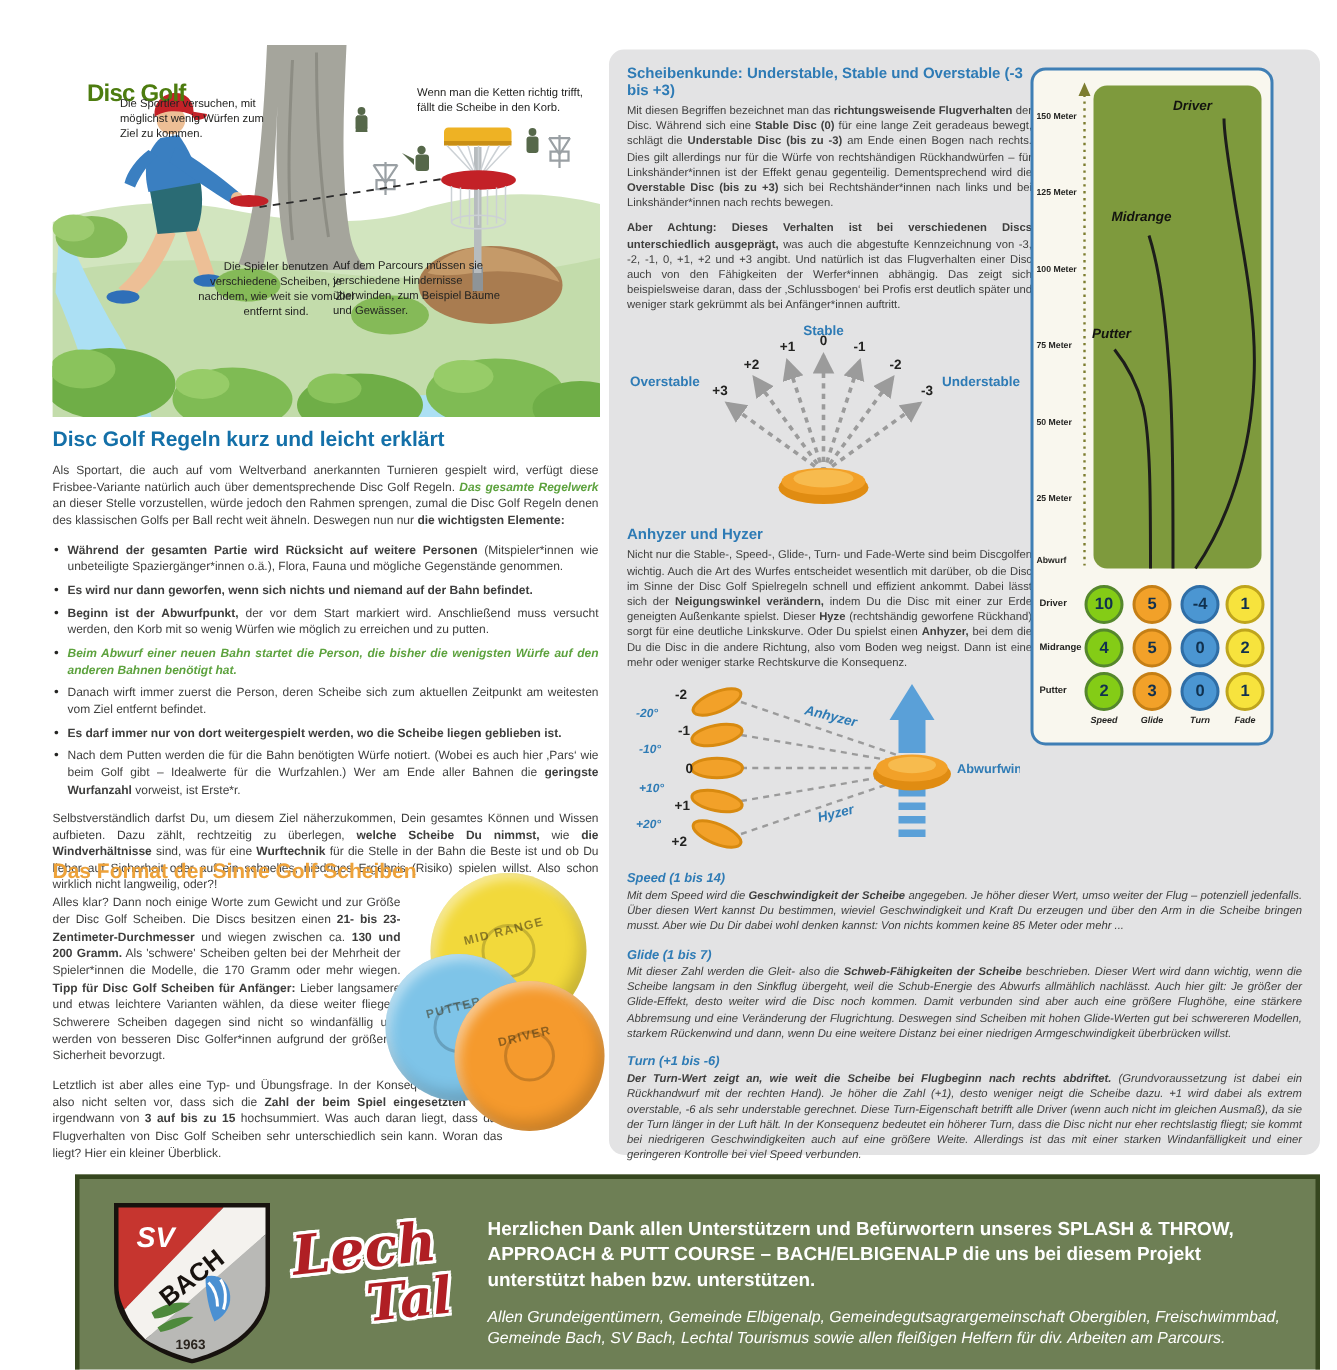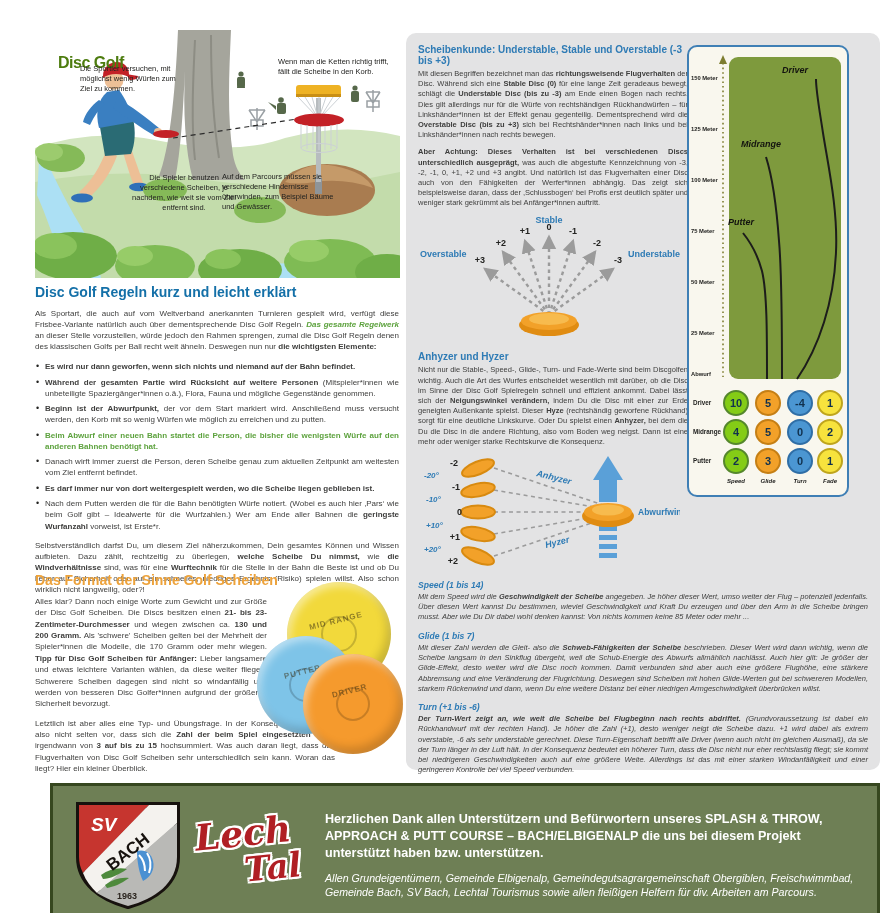--- a/index.html
+++ b/index.html
@@ -156,25 +156,25 @@
     <div class="cap" style="left:45px; top:34px; width:104px;">Die Sportler versuchen, mit möglichst wenig Würfen zum Ziel zu kommen.</div>
     <div class="cap" style="left:243px; top:27px; width:112px;">Wenn man die Ketten richtig trifft, fällt die Scheibe in den Korb.</div>
     <div class="cap" style="left:96px; top:143px; width:106px;text-align:center;">Die Spieler benutzen verschiedene Scheiben, je nachdem, wie weit sie vom Ziel entfernt sind.</div>
     <div class="cap" style="left:187px; top:142px; width:114px;">Auf dem Parcours müssen sie verschiedene Hindernisse überwinden, zum Beispiel Bäume und Gewässer.</div>
   </div>
 
   <div class="rules">
     <div class="h-blue">Disc Golf Regeln kurz und leicht erklärt</div>
     <p><span>Als Sportart, die auch auf vom Weltverband anerkannten Turnieren gespielt wird, verfügt diese Frisbee-Variante natürlich auch über dementsprechende Disc Golf Regeln. </span><span style="font-weight: bold; font-style: italic; color: rgb(93, 162, 62);">Das gesamte Regelwerk</span><span> an dieser Stelle vorzustellen, würde jedoch den Rahmen sprengen, zumal die Disc Golf Regeln denen des klassischen Golfs per Ball recht weit ähneln. Deswegen nun nur </span><span style="font-weight: bold;">die wichtigsten Elemente:</span></p>
     <ul>
+      <li><span style="font-weight: bold;">Während der gesamten Partie wird Rücksicht auf weitere Personen</span><span> (Mitspieler*innen wie unbeteiligte Spaziergänger*innen o.ä.), Flora, Fauna und mögliche Gegenstände genommen.</span></li>
       <li><span style="font-weight: bold;">Es wird nur dann geworfen, wenn sich nichts und niemand auf der Bahn befindet.</span></li>
-      <li><span style="font-weight: bold;">Während der gesamten Partie wird Rücksicht auf weitere Personen</span><span> (Mitspieler*innen wie unbeteiligte Spaziergänger*innen o.ä.), Flora, Fauna und mögliche Gegenstände genommen.</span></li>
       <li><span style="font-weight: bold;">Beginn ist der Abwurfpunkt,</span><span> der vor dem Start markiert wird. Anschließend muss versucht werden, den Korb mit so wenig Würfen wie möglich zu erreichen und zu putten.</span></li>
-      <li><span style="font-weight: bold; color: rgb(93, 162, 62);">Beim Abwurf einer neuen Bahn startet die Person, die bisher die wenigsten Würfe auf den anderen Bahnen benötigt hat.</span></li>
-      <li><span>Danach wirft immer zuerst die Person, deren Scheibe genau zum aktuellen Zeitpunkt am weitesten vom Ziel entfernt befindet.</span></li>
+      <li><span style="font-weight: bold; font-style: italic; color: rgb(93, 162, 62);">Beim Abwurf einer neuen Bahn startet die Person, die bisher die wenigsten Würfe auf den anderen Bahnen benötigt hat.</span></li>
+      <li><span>Danach wirft immer zuerst die Person, deren Scheibe sich zum aktuellen Zeitpunkt am weitesten vom Ziel entfernt befindet.</span></li>
       <li><span style="font-weight: bold;">Es darf immer nur von dort weitergespielt werden, wo die Scheibe liegen geblieben ist.</span></li>
       <li><span>Nach dem Putten werden die für die Bahn benötigten Würfe notiert. (Wobei es auch hier ‚Pars‘ wie beim Golf gibt – Idealwerte für die Wurfzahlen.) Wer am Ende aller Bahnen die </span><span style="font-weight: bold;">geringste Wurfanzahl</span><span> vorweist, ist Erste*r.</span></li>
     </ul>
     <p><span>Selbstverständlich darfst Du, um diesem Ziel näherzukommen, Dein gesamtes Können und Wissen aufbieten. Dazu zählt, rechtzeitig zu überlegen, </span><span style="font-weight: bold;">welche Scheibe Du nimmst,</span><span> wie </span><span style="font-weight: bold;">die Windverhältnisse</span><span> sind, was für eine </span><span style="font-weight: bold;">Wurftechnik</span><span> für die Stelle in der Bahn die Beste ist und ob Du lieber auf Sicherheit oder auf ein schnelles, niedriges Ergebnis (Risiko) spielen willst. Also schon wirklich nicht langweilig, oder?!</span></p>
   </div>
 
   <div class="format">
     <div class="h-orange">Das Format der Sinne Golf Scheiben</div>
     <p class="p1"><span>Alles klar? Dann noch einige Worte zum Gewicht und zur Größe der Disc Golf Scheiben. Die Discs besitzen einen </span><span style="font-weight: bold;">21- bis 23-Zentimeter-Durchmesser</span><span> und wiegen zwischen ca. </span><span style="font-weight: bold;">130 und 200 Gramm.</span><span> Als 'schwere' Scheiben gelten bei der Mehrheit der Spieler*innen die Modelle, die 170 Gramm oder mehr wiegen. </span><span style="font-weight: bold;">Tipp für Disc Golf Scheiben für Anfänger:</span><span> Lieber langsamere und etwas leichtere Varianten wählen, da diese weiter fliegen. Schwerere Scheiben dagegen sind nicht so windanfällig und werden von besseren Disc Golfer*innen aufgrund der größeren Sicherheit bevorzugt.</span></p>
     <p class="p2"><span>Letztlich ist aber alles eine Typ- und Übungsfrage. In der Konsequenz kommt es also nicht selten vor, dass sich die </span><span style="font-weight: bold;">Zahl der beim Spiel eingesetzten</span><span> Discs irgendwann von </span><span style="font-weight: bold;">3 auf bis zu 15</span><span> hochsummiert. Was auch daran liegt, dass das Flugverhalten von Disc Golf Scheiben sehr unterschiedlich sein kann. Woran das liegt? Hier ein kleiner Überblick.</span></p>

